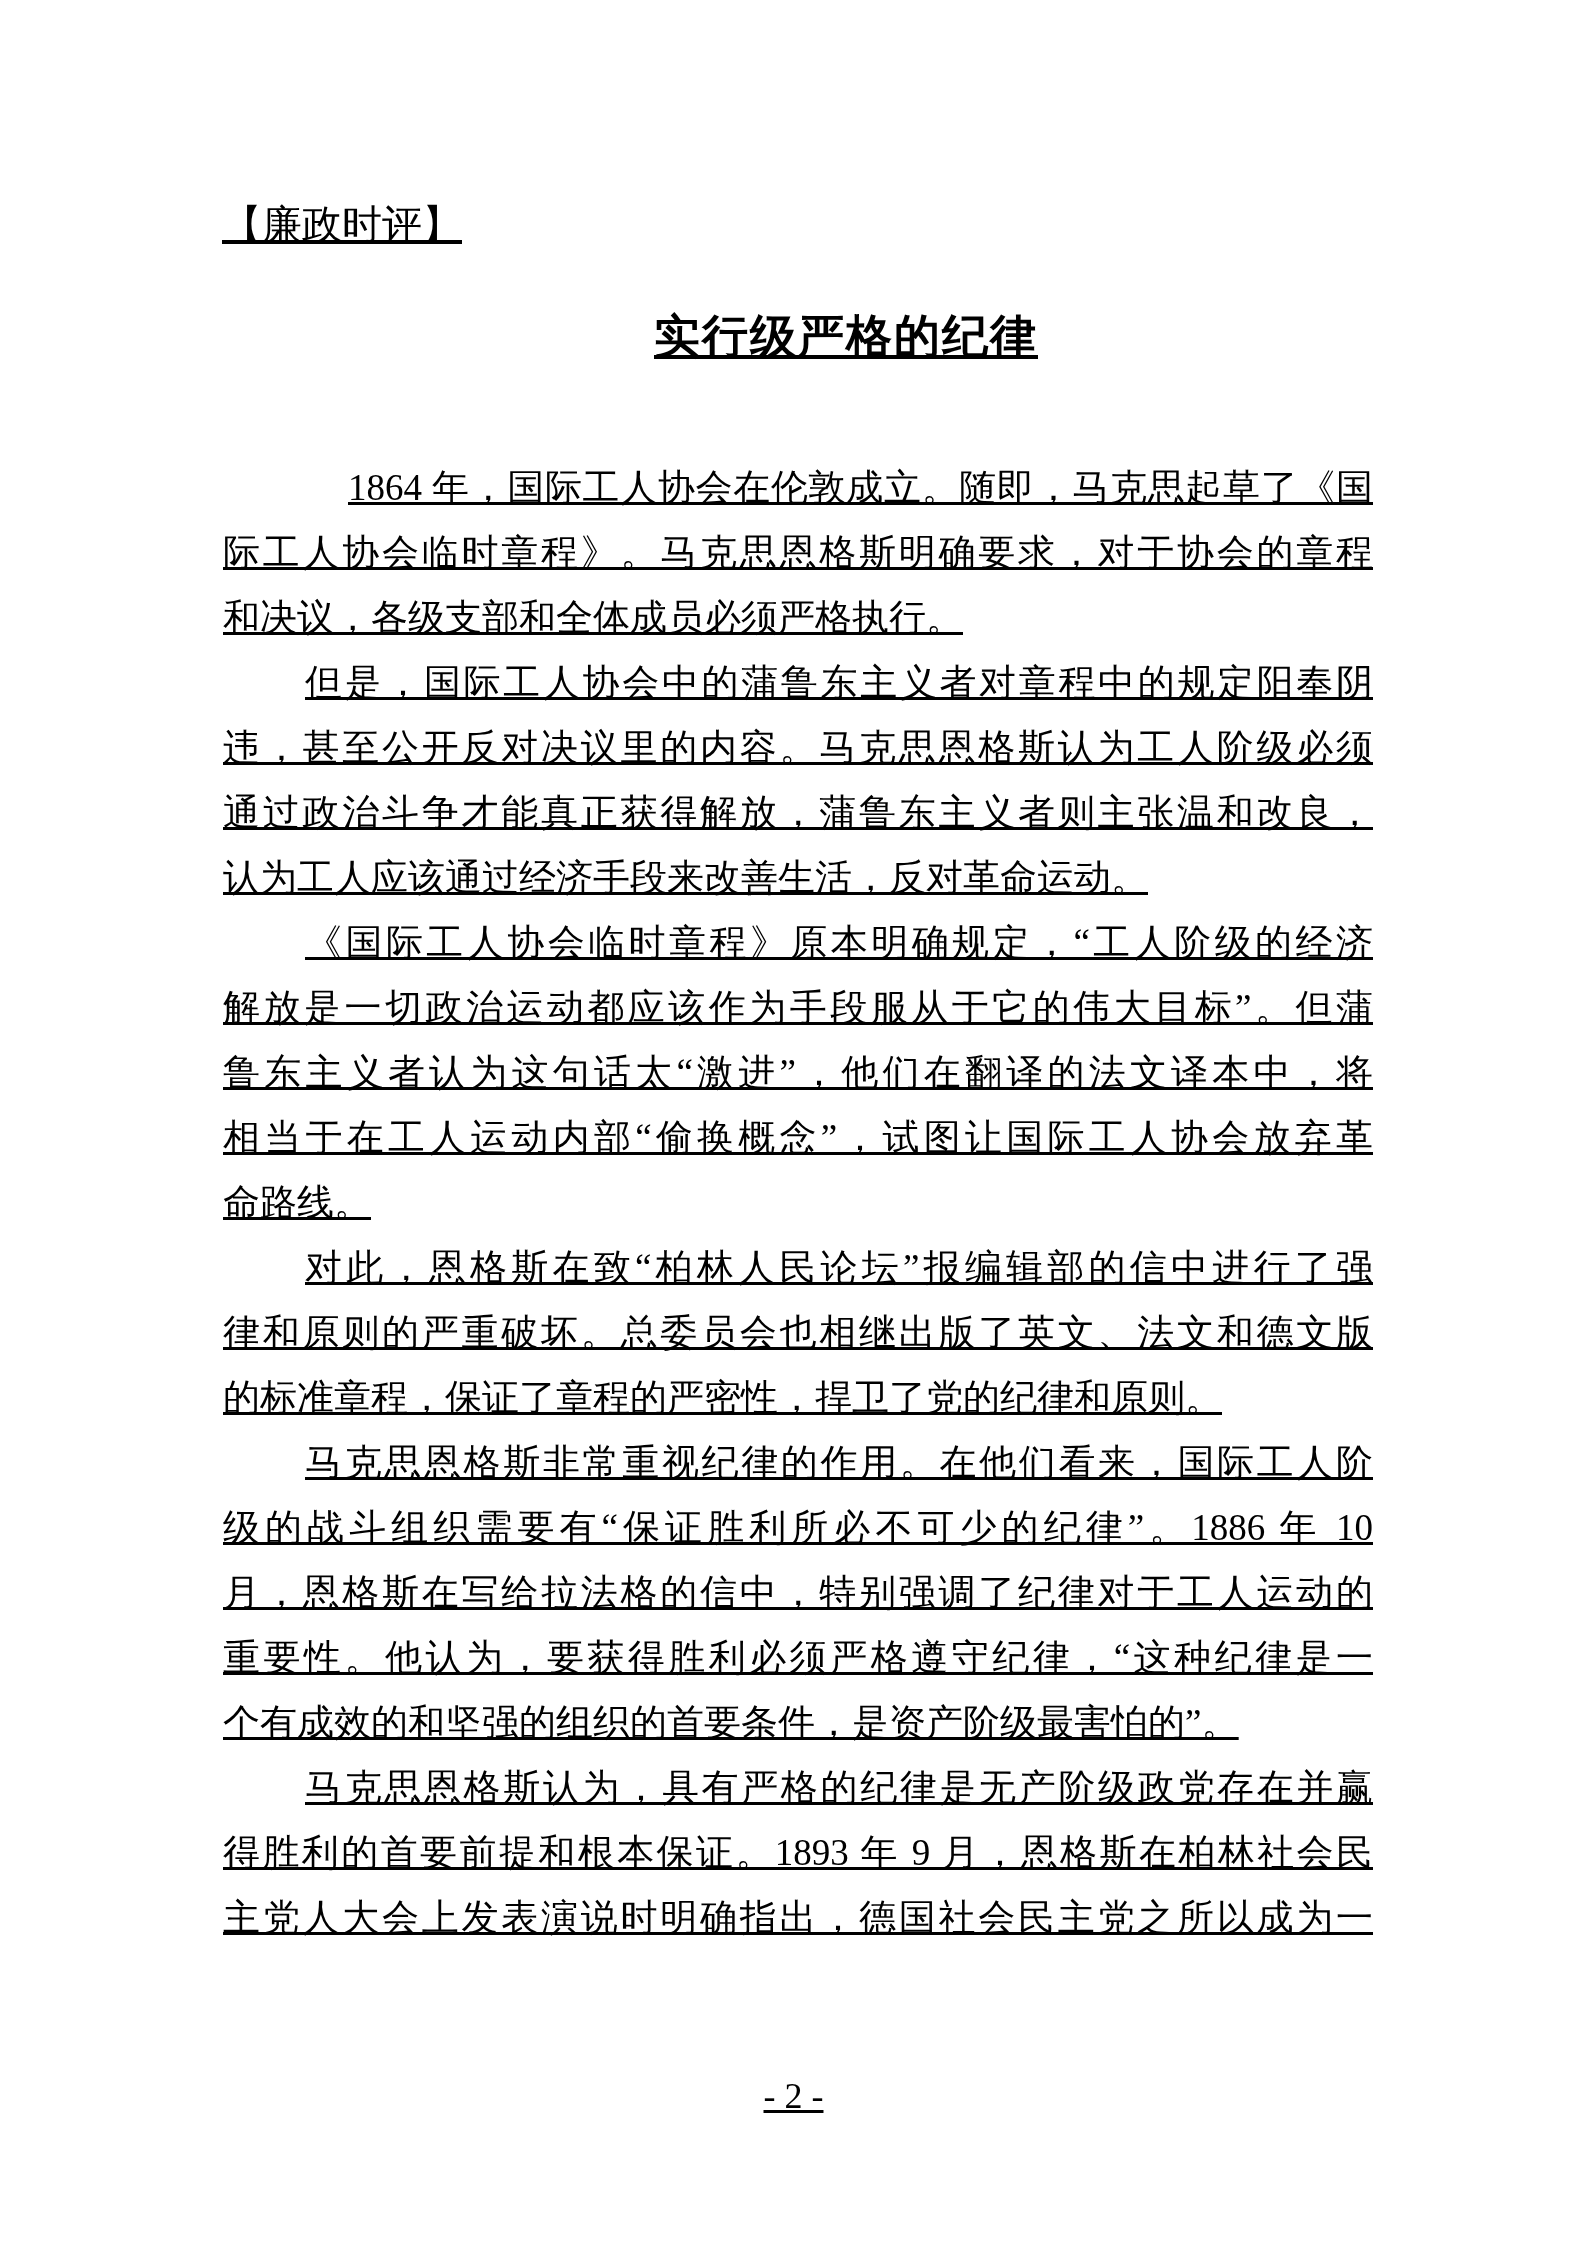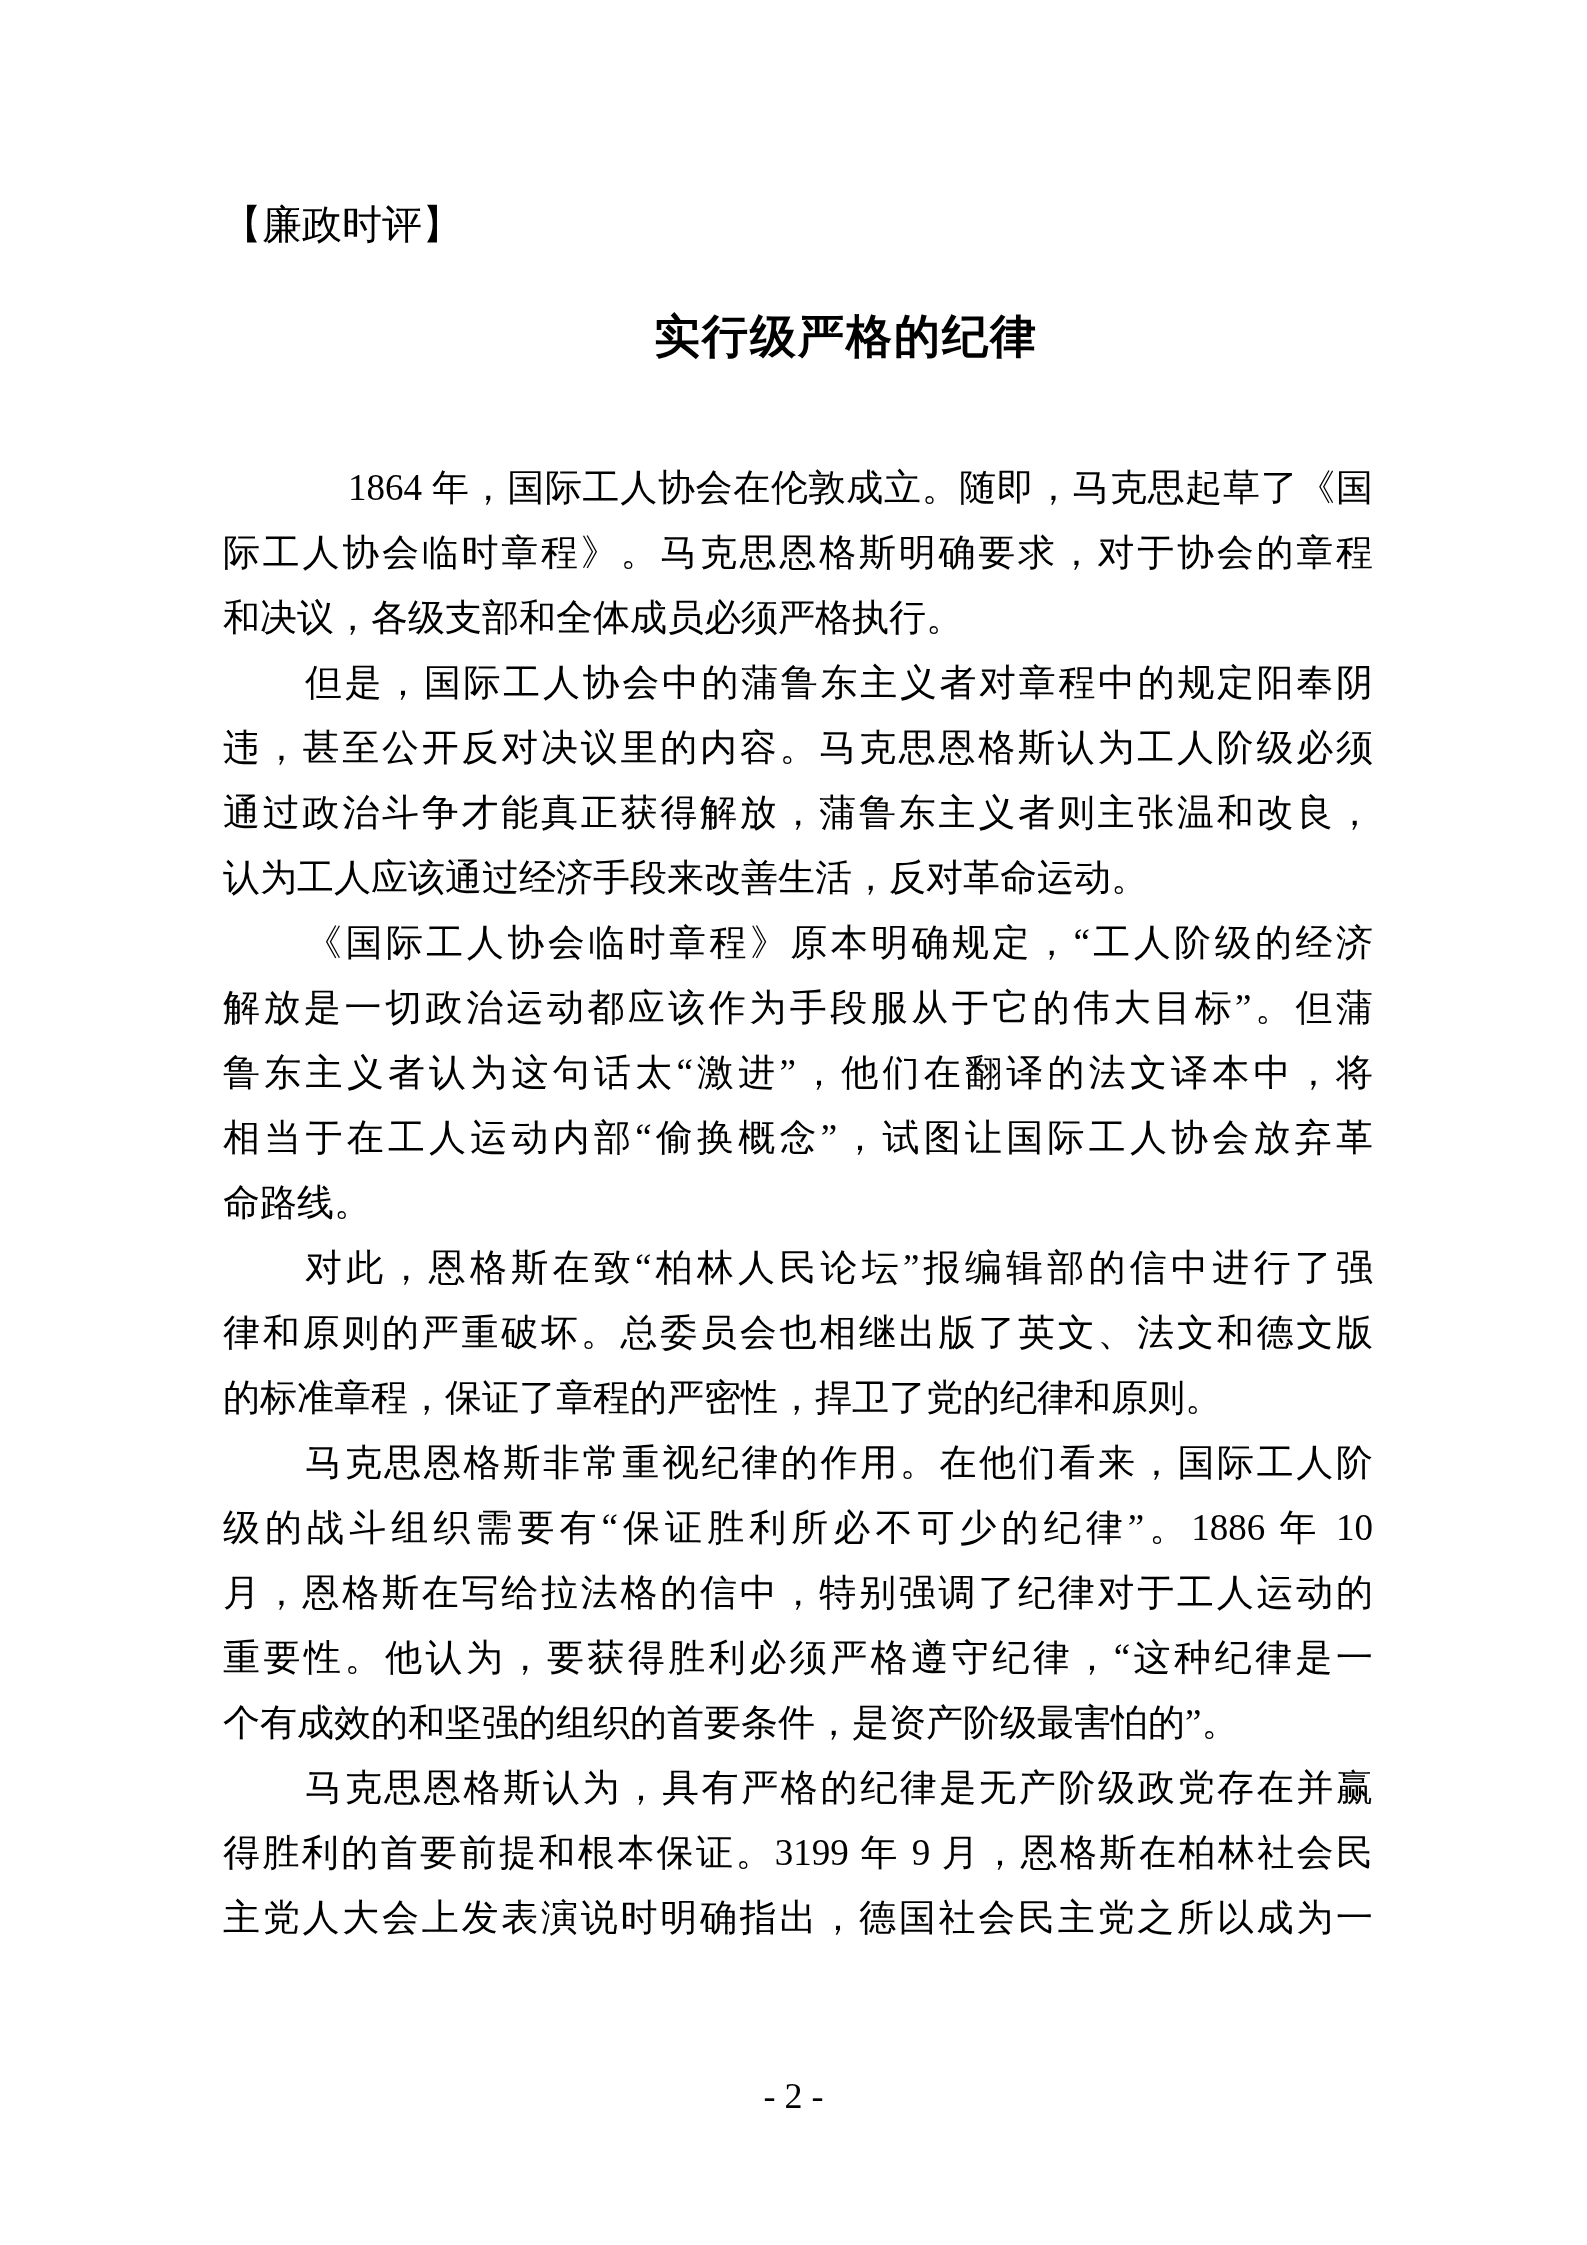--- a/index.html
+++ b/index.html
@@ -1,15 +1,15 @@
 <!DOCTYPE html>
 <html><head>
 <meta charset="utf-8">
 <style>
-  * { margin: 0; padding: 0; box-sizing: border-box; }
+  * { margin: 0; padding: 0; box-sizing: border-box; text-decoration: underline; }
   html, body {
     width: 1587px; height: 2245px;
     background: #ffffff;
   }
   body {
     position: relative;
     font-family: "Liberation Serif", "DejaVu Serif", serif;
     color: #000000;
   }
   .page {
@@ -90,19 +90,19 @@
     <div class="line">律和原则的严重破坏。总委员会也相继出版了英文、法文和德文版</div>
     <div class="line ll">的标准章程，保证了章程的严密性，捍卫了党的纪律和原则。</div>
 
     <div class="line fl">马克思恩格斯非常重视纪律的作用。在他们看来，国际工人阶</div>
     <div class="line">级的战斗组织需要有“保证胜利所必不可少的纪律”。1886 年 10</div>
     <div class="line">月，恩格斯在写给拉法格的信中，特别强调了纪律对于工人运动的</div>
     <div class="line">重要性。他认为，要获得胜利必须严格遵守纪律，“这种纪律是一</div>
     <div class="line ll">个有成效的和坚强的组织的首要条件，是资产阶级最害怕的”。</div>
 
     <div class="line fl">马克思恩格斯认为，具有严格的纪律是无产阶级政党存在并赢</div>
-    <div class="line">得胜利的首要前提和根本保证。3199 年 9 月，恩格斯在柏林社会民</div>
+    <div class="line">得胜利的首要前提和根本保证。1893 年 9 月，恩格斯在柏林社会民</div>
     <div class="line">主党人大会上发表演说时明确指出，德国社会民主党之所以成为一</div>
   </div>
 
   <div class="page-footer">- 2 -</div>
 
 </div>
 
 </body></html>

